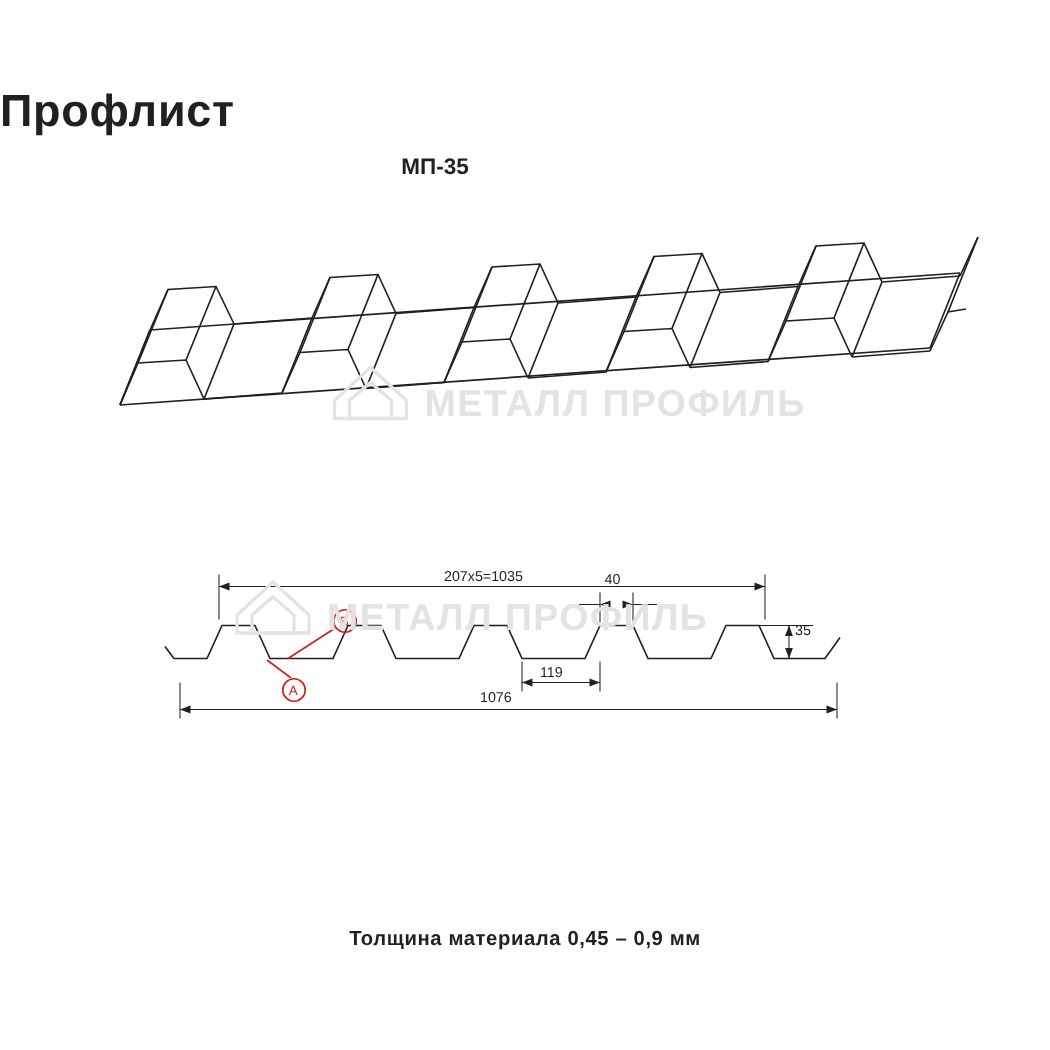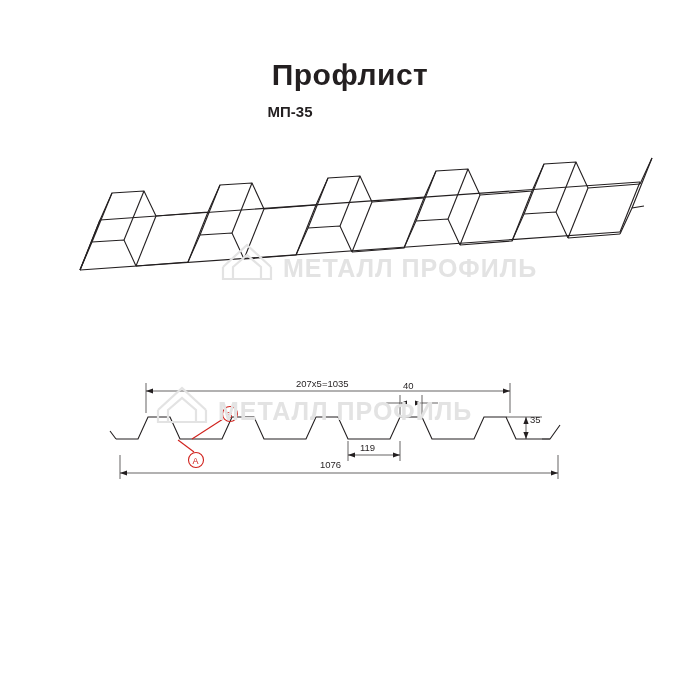--- a/index.html
+++ b/index.html
@@ -17,21 +17,20 @@
   }
   .page {
     position: absolute;
     inset: 0;
   }
   .title {
     position: absolute;
     top: 58px;
     left: 0;
     width: 700px;
-    text-align: center;
     font-size: 30px;
     font-weight: bold;
     letter-spacing: 0.5px;
     color: #231f20;
   }
   .subtitle {
     position: absolute;
     top: 103px;
     left: 0;
     width: 580px;
@@ -234,14 +233,15 @@
     <svg width="330" height="100" viewBox="0 0 330 100">
       <g class="wmshape">
         <path d="M8 62 L32 40 L56 62"></path>
         <path d="M8 62 L8 74 L56 74 L56 62"></path>
         <path d="M18 62 L32 50 L46 62 L46 74 L18 74 Z"></path>
       </g>
       <text class="wmtxt" x="68" y="72">МЕТАЛЛ ПРОФИЛЬ</text>
     </svg>
   </div>
 
+  <div class="footnote">Толщина материала 0,45 – 0,9 мм</div>
 
 </div>
 
 </body></html>

